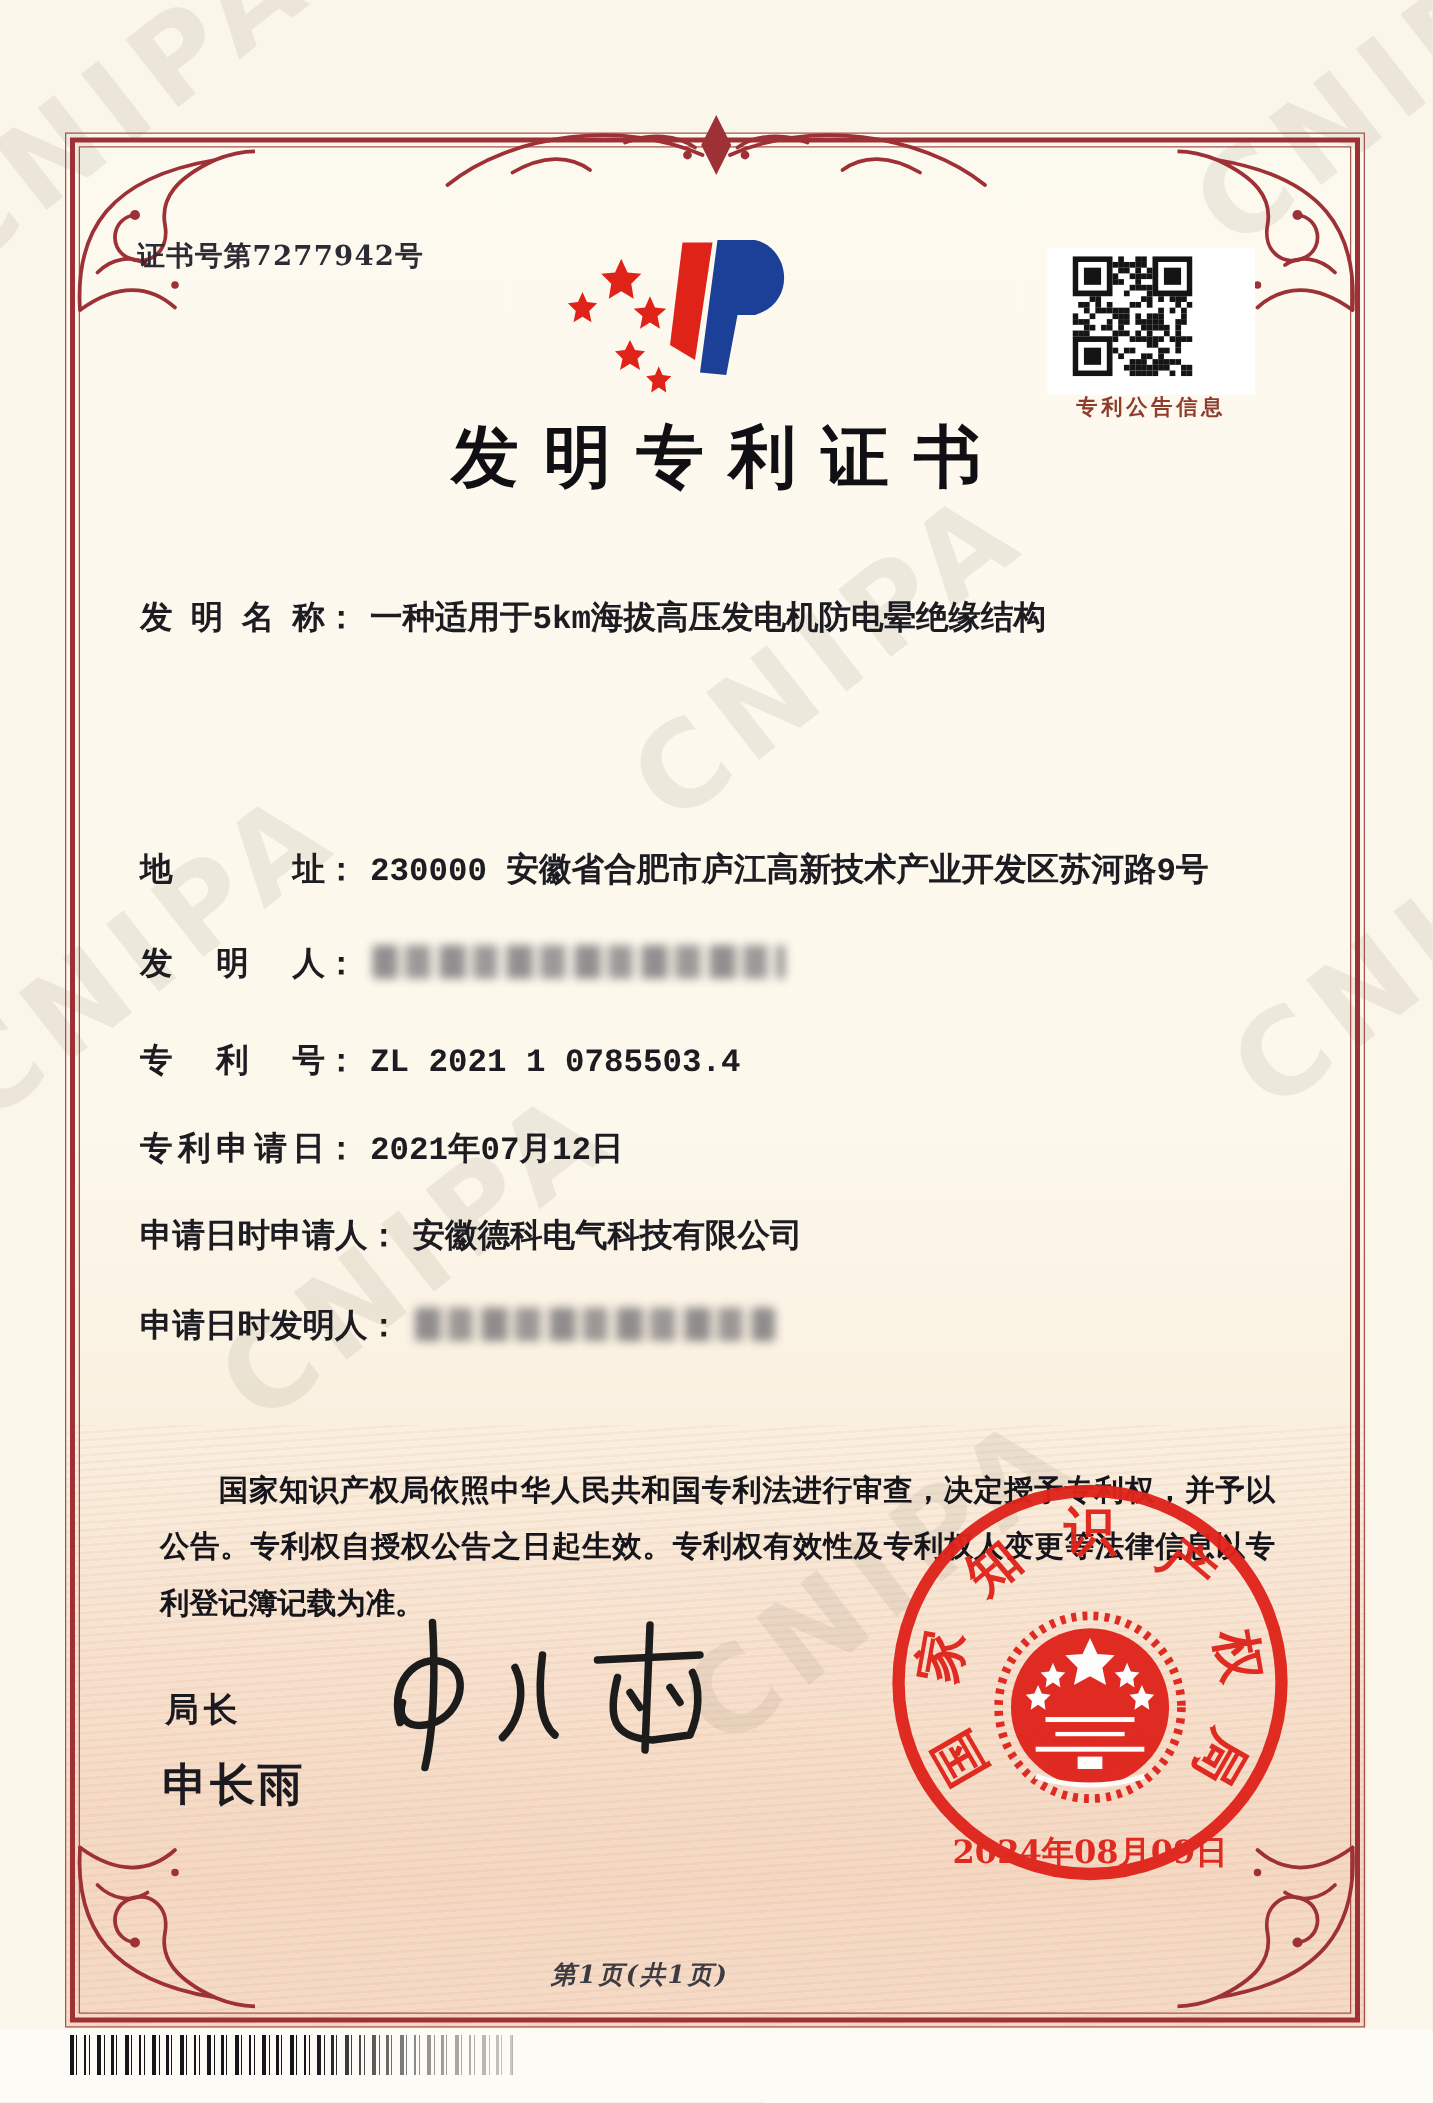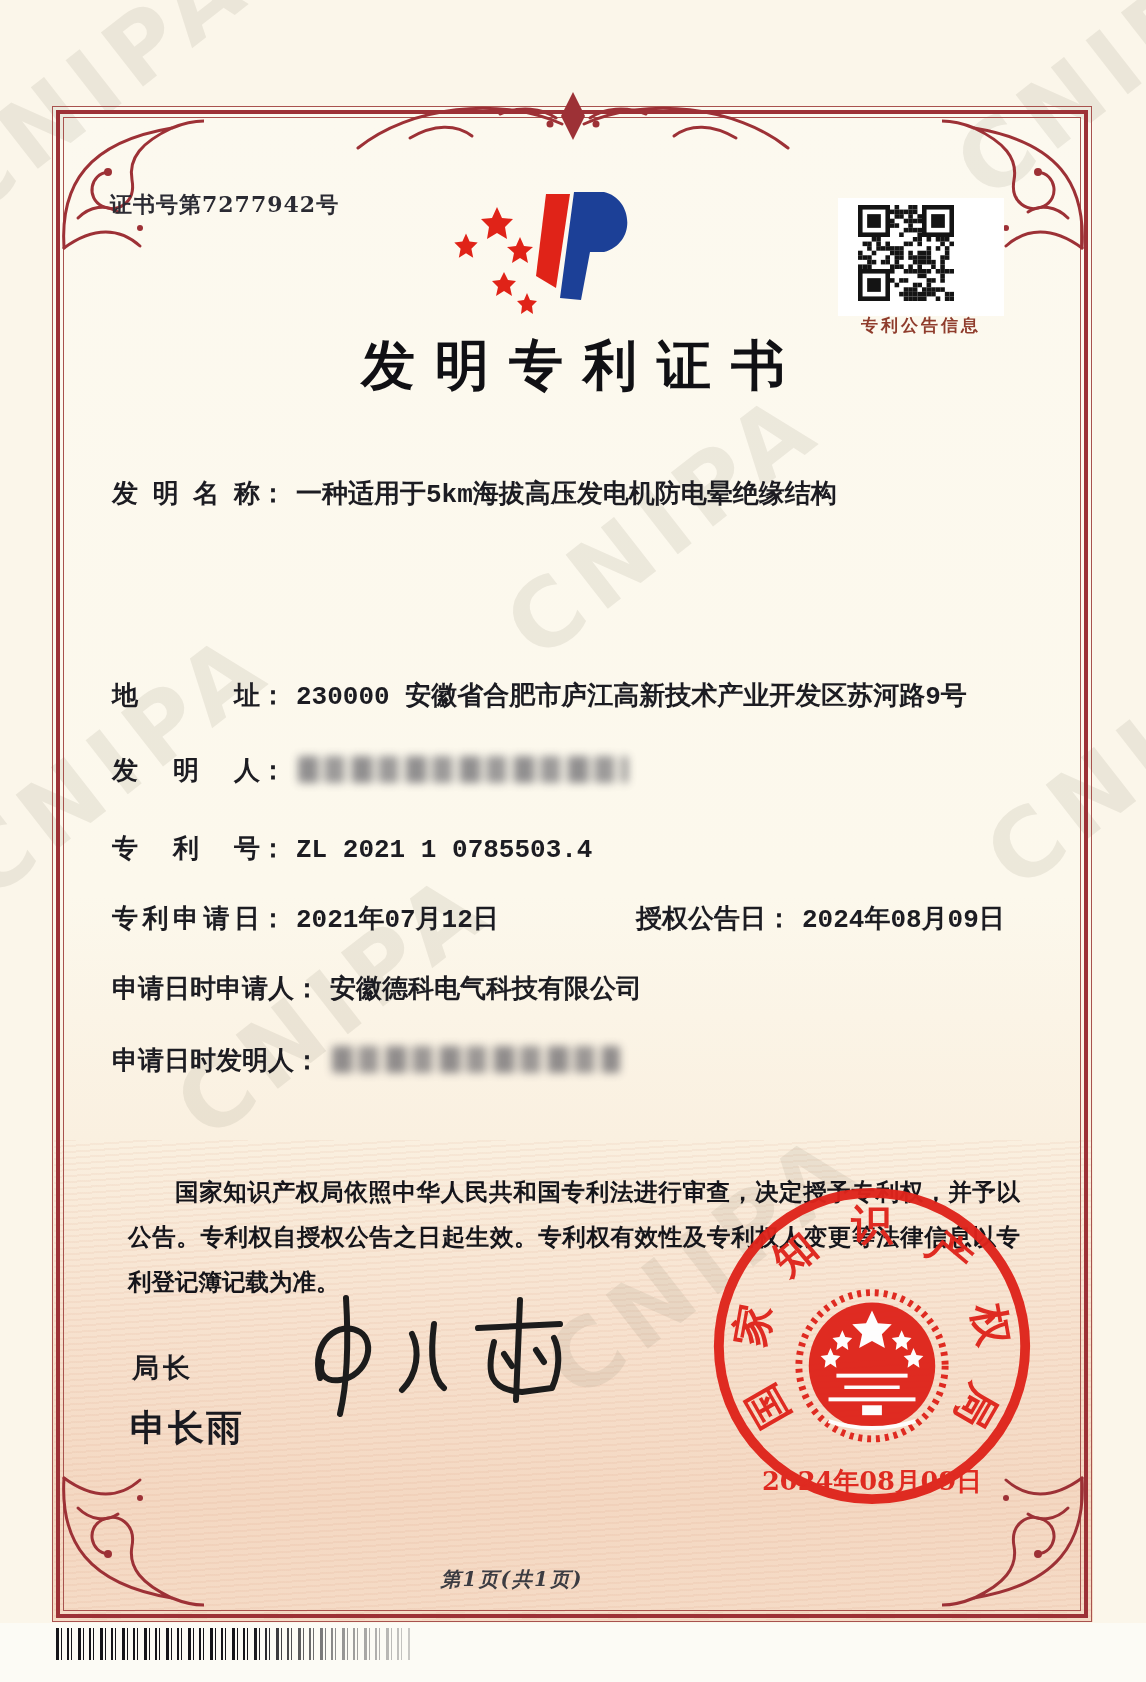--- a/index.html
+++ b/index.html
@@ -312,23 +312,20 @@
   <div class="row" style="top:753px">
     <span class="lab">发明人</span><span>：</span><span class="redact"></span>
   </div>
 
   <div class="row" style="top:831px">
     <span class="lab">专利号</span><span>：</span><span class="val">ZL 2021 1 0785503.4</span>
   </div>
 
   <div class="row" style="top:901px">
     <span class="lab">专利申请日</span><span>：</span><span class="val">2021年07月12日</span>
-    <span class="r2">
-      <span class="lab auto">授权公告日</span><span>：</span><span class="val">2024年08月09日</span>
-    </span>
   </div>
 
   <div class="row" style="top:1043px">
     <span class="lab auto">申请日时发明人</span><span>：</span><span class="redact w2"></span>
   </div>
 
   <div class="row" style="top:971px">
     <span class="lab auto">申请日时申请人</span><span>：</span><span class="val">安徽德科电气科技有限公司</span>
   </div>
 

